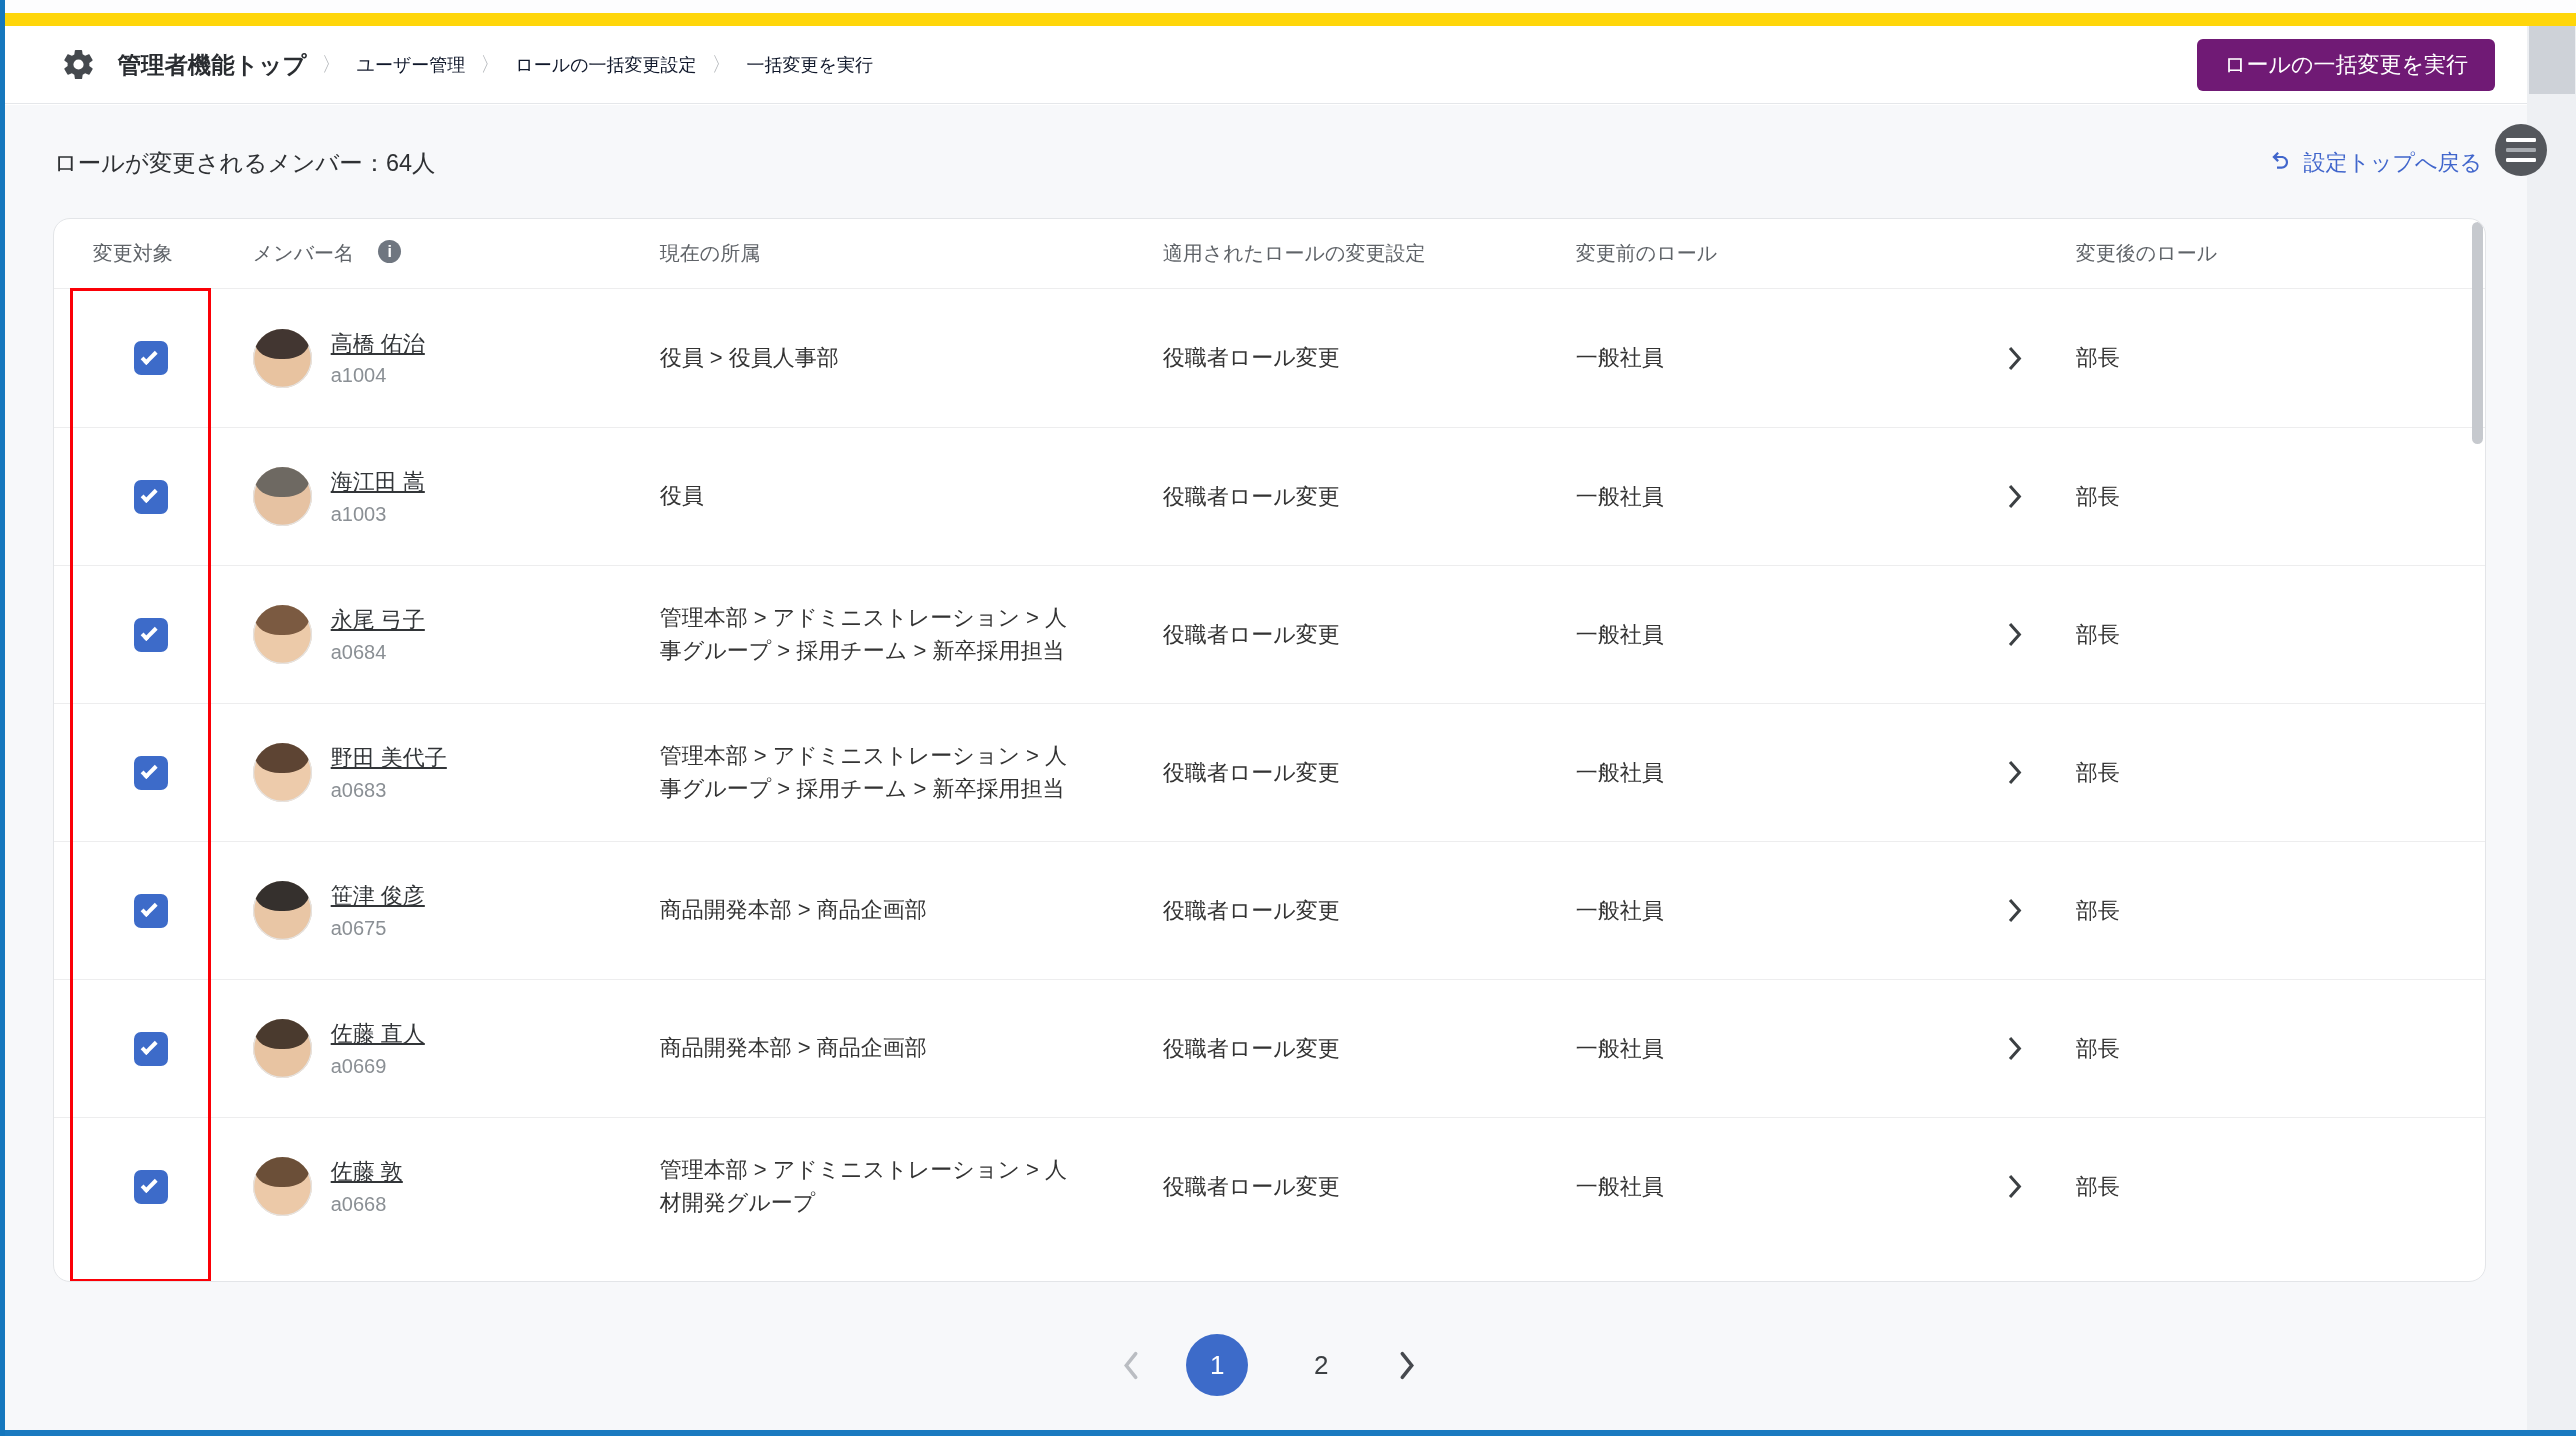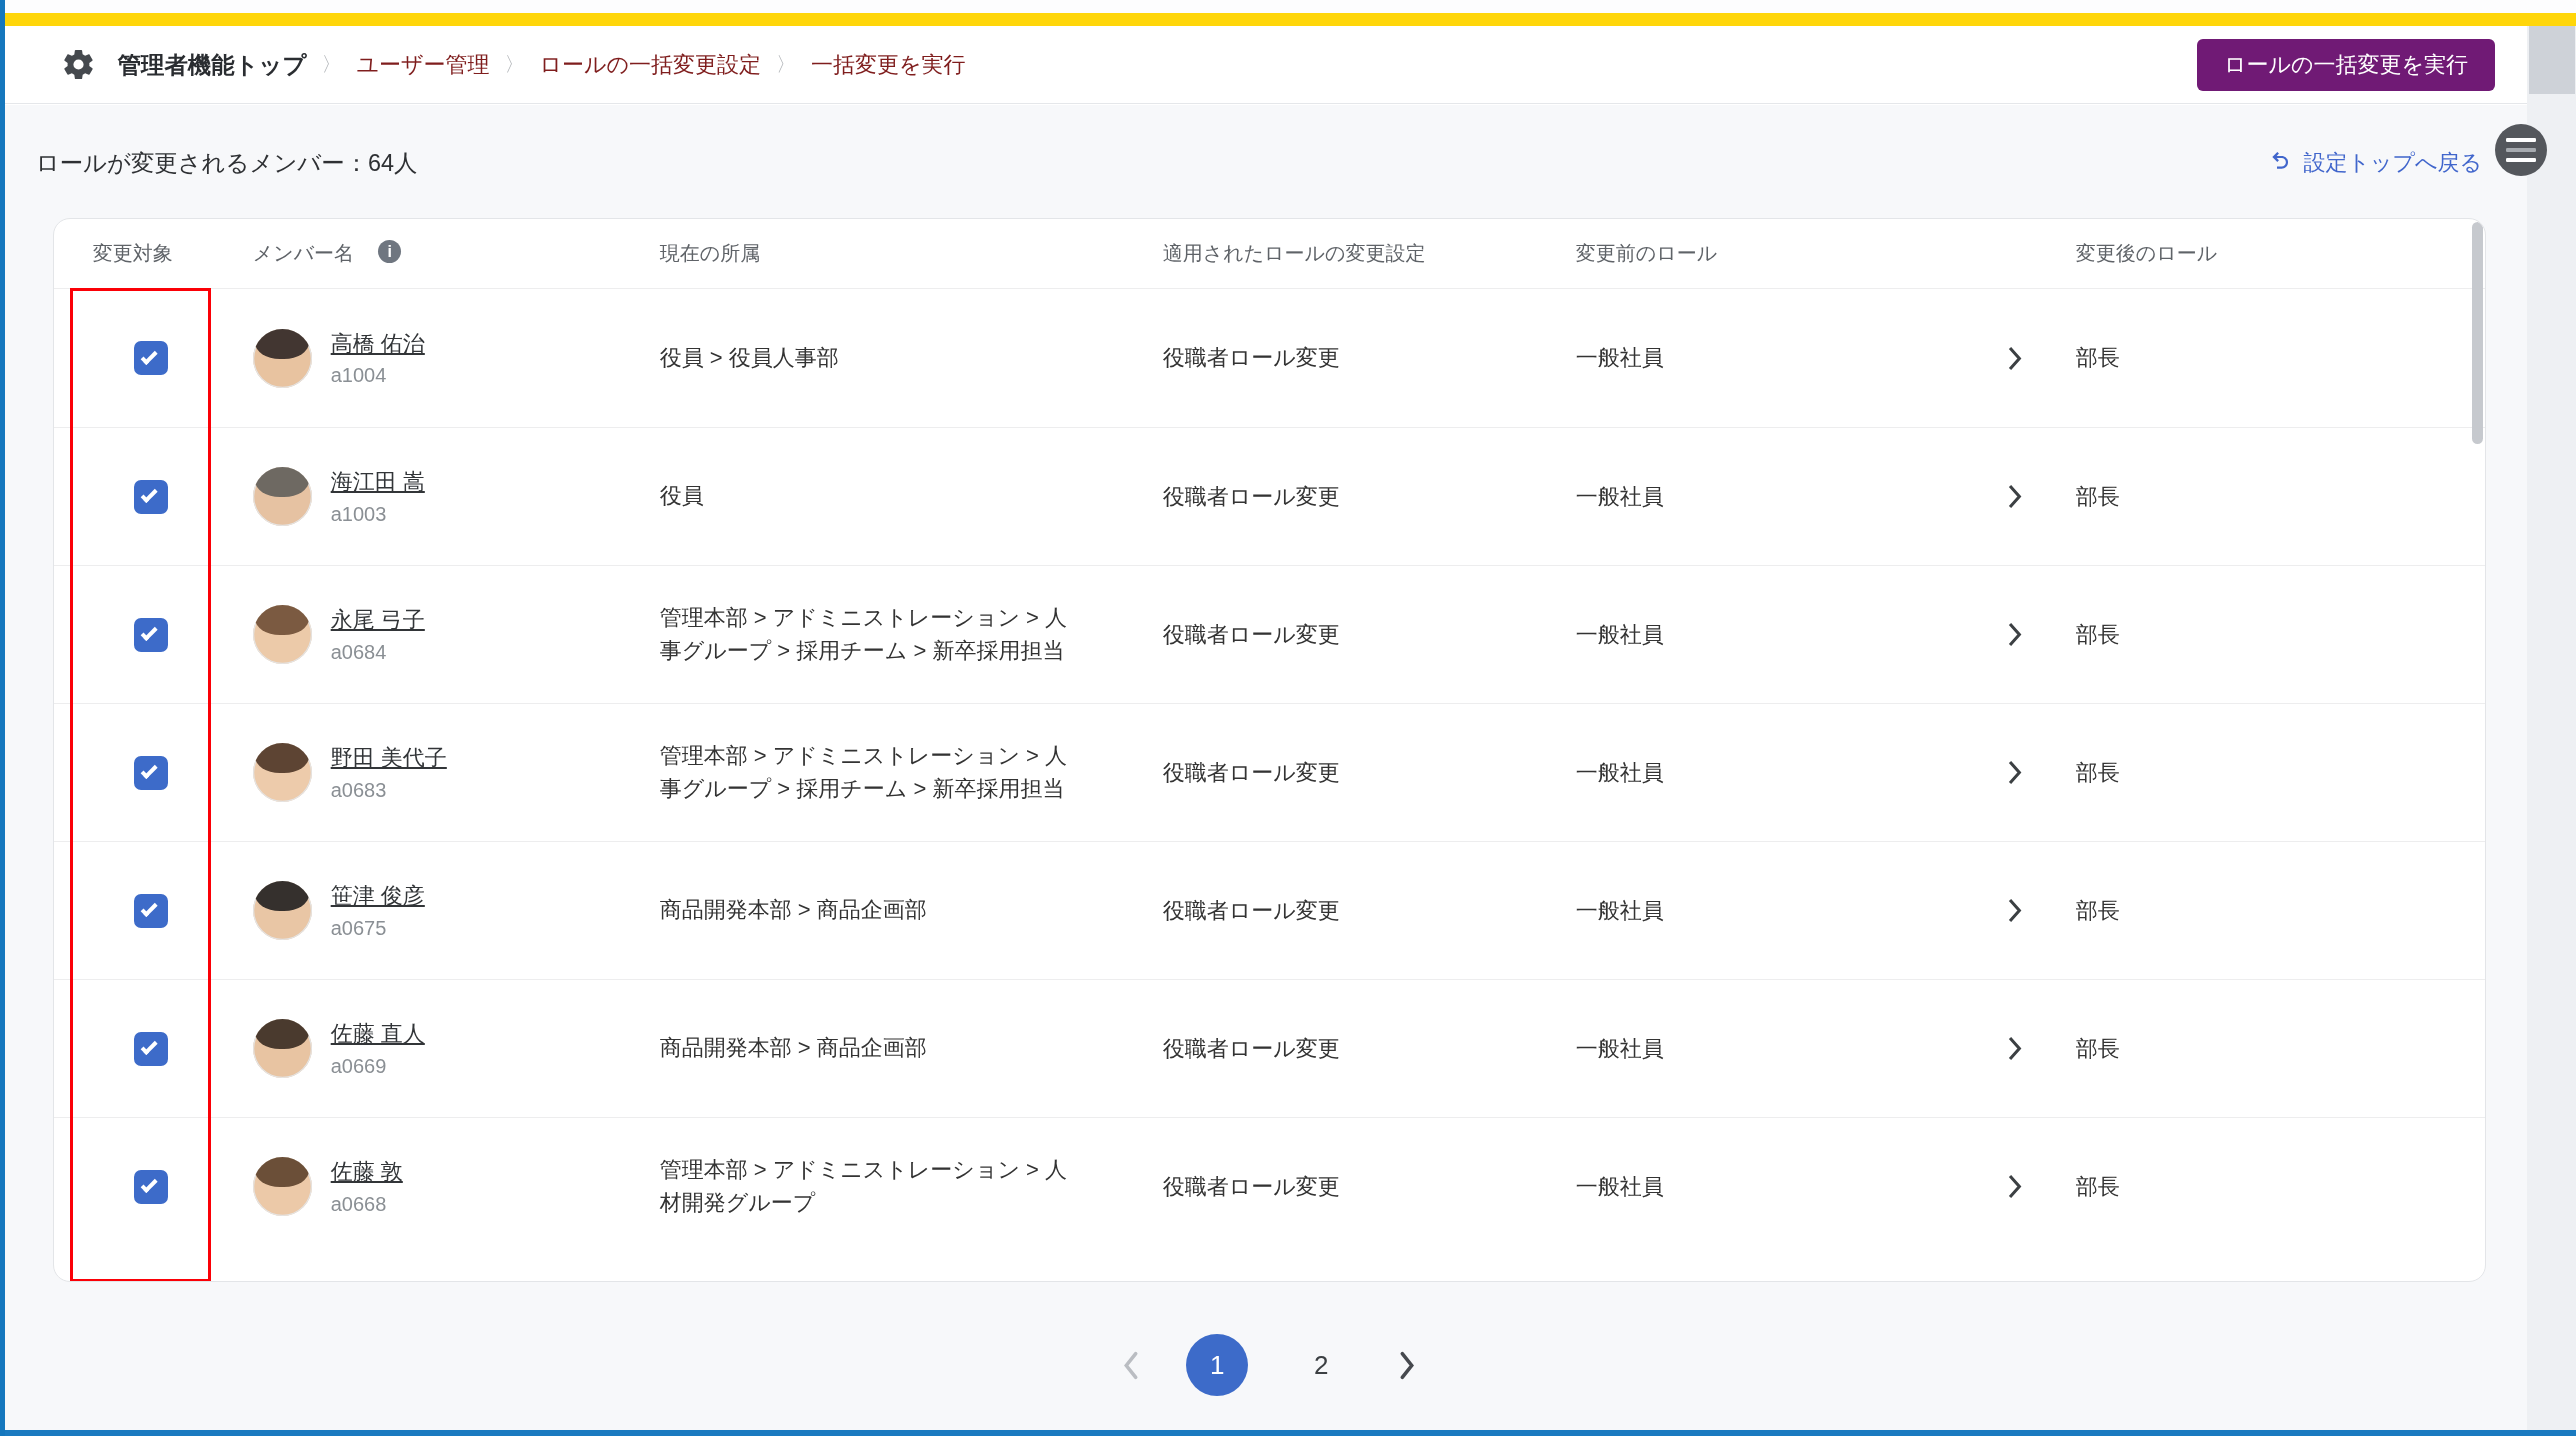--- a/index.html
+++ b/index.html
@@ -13,28 +13,28 @@
   .accent-bottom { position:absolute; left:0; right:0; bottom:0; height:5.9px; background:#1a7ac0; z-index:9; }
   .top-white     { position:absolute; top:0; left:0; right:0; height:13px; background:#fdfdfe; }
   .top-yellow    { position:absolute; top:13px; left:0; right:0; height:13px; background:#ffd60a; }
 
   
   .navbar { position:absolute; top:26px; left:4.7px; right:0; height:78px; background:#fff;
             border-bottom:1.2px solid #e5e7ea; display:flex; align-items:center; padding:0 81px 0 56px; }
   .gear { display:flex; align-items:center; margin-right:22px; }
   .breadcrumb { display:flex; align-items:center; flex:1; white-space:nowrap; }
   .bc-root { font-size:23.4px; font-weight:bold; color:#2a2d31; }
-  .bc-item { font-size:22px; color:#7f1d1d; }
+  .bc-item { font-size:18px; color:#0f172a; }
   .bc-sep  { font-size:20px; color:#b3b6ba; margin:0 15px; }
   .exec-btn { border:none; cursor:pointer; background:#701a75; color:#fff; font-size:22px;
               font-family:inherit; height:52px; padding:0 27px; border-radius:5.9px; }
 
   
   .page { position:absolute; top:105px; left:4.7px; right:0; bottom:5.9px; background:#f7f8fa; }
-  .page-head { display:flex; justify-content:space-between; align-items:center; padding:42px 94px 0 31px; }
+  .page-head { display:flex; justify-content:space-between; align-items:center; padding:42px 94px 0 49px; }
   .member-count { font-size:23.4px; color:#2e3033; }
   .back-link { display:flex; align-items:center; gap:9.4px; color:#4166cc; font-size:22px; cursor:pointer; text-decoration:none; }
 
   
   .card { position:relative; margin:39px 0 0 48px; width:2433px; height:1064px; background:#fff;
           border:1.2px solid #e3e5e8; border-radius:17px; overflow:hidden; }
   .thead, .trow { display:grid; grid-template-columns:199px 407px 503px 413px 427px 73px 1fr; align-items:center; }
   .thead { height:70px; border-bottom:1.8px solid #ededee; }
   .th { font-size:20px; color:#5f6368; }
   .th-check { padding-left:39px; }

